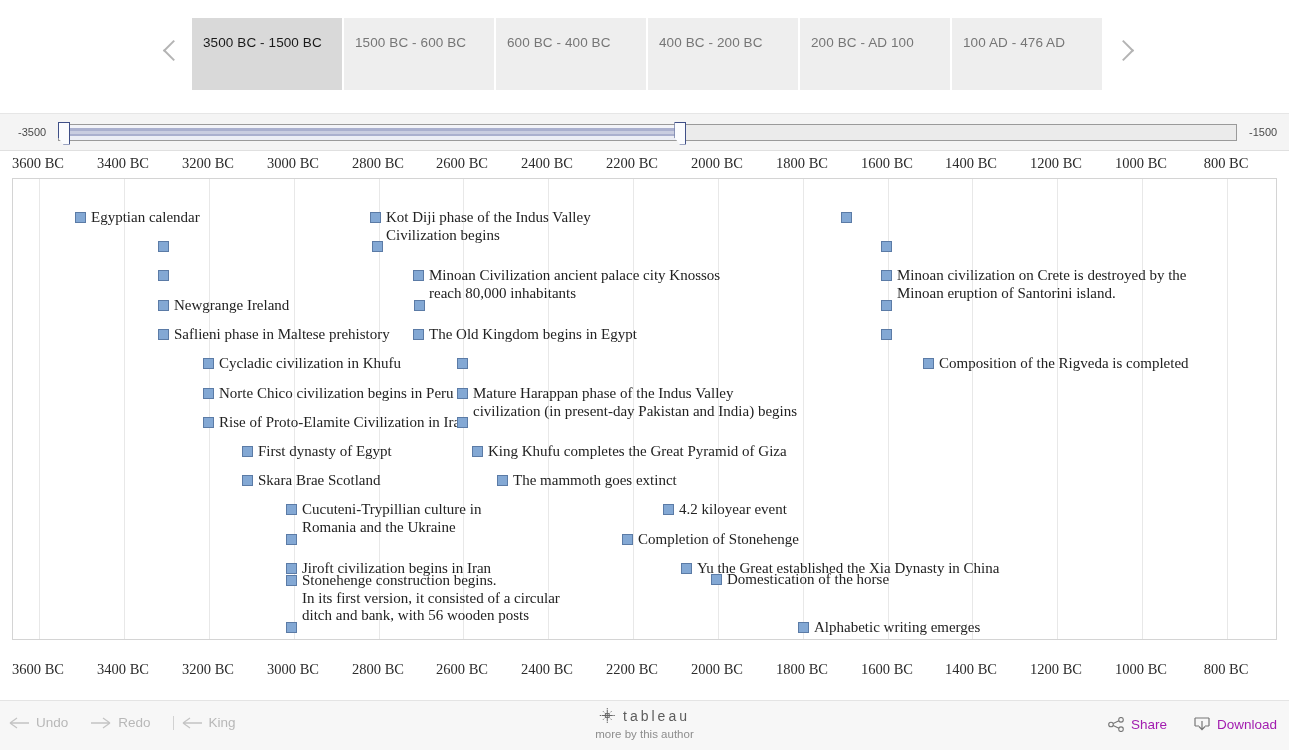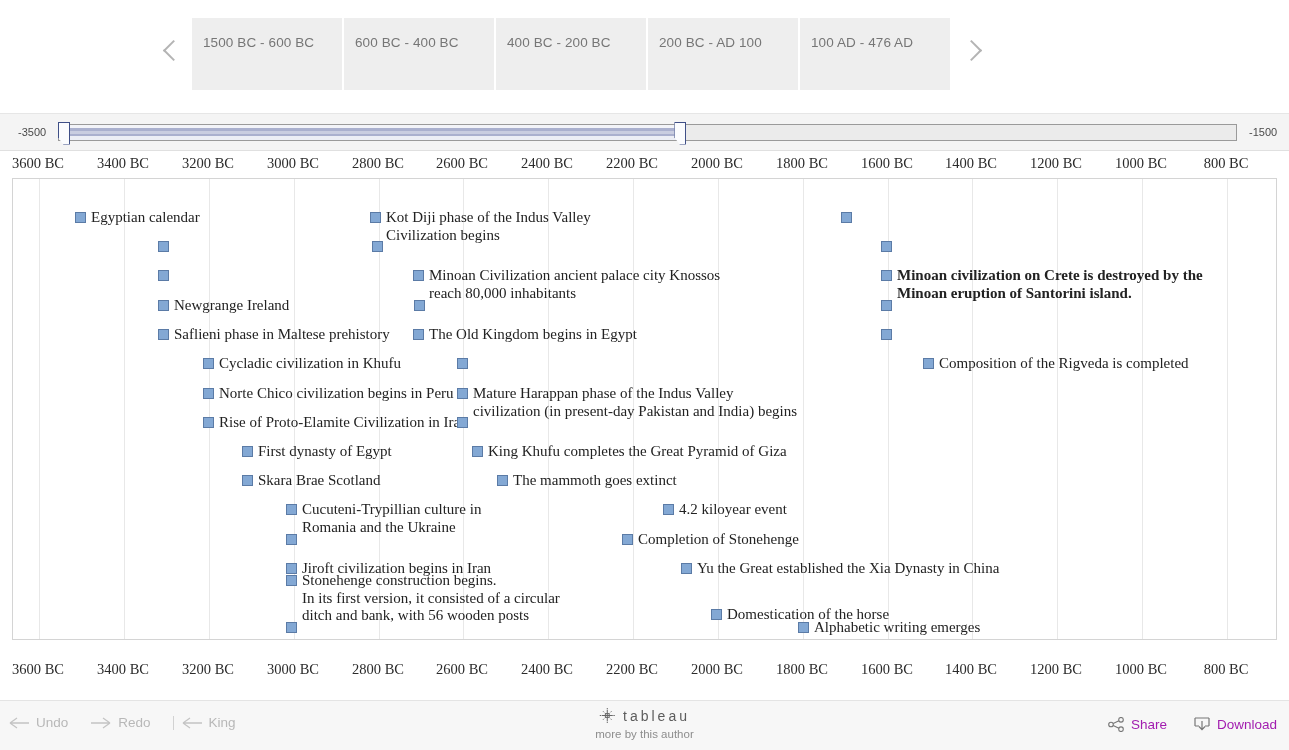--- a/index.html
+++ b/index.html
@@ -182,20 +182,21 @@
   }
 </style>
 </head>
 <body>
 
 <div id="tabstrip">
   <div id="tab-prev">
     <span class="chev"></span>
   </div>
   <div class="tabs-wrap" id="tabs-wrap">
+      <div class="tab active">3500 BC - 1500 BC</div>
       <div class="tab">1500 BC - 600 BC</div>
       <div class="tab">600 BC - 400 BC</div>
       <div class="tab">400 BC - 200 BC</div>
       <div class="tab">200 BC - AD 100</div>
       <div class="tab">100 AD - 476 AD</div>
     </div>
   <div id="tab-next">
     <span class="chev right"></span>
   </div>
 </div>
@@ -266,21 +267,21 @@
         <div class="marker" style="background: rgb(131, 168, 212); border-color: rgb(91, 123, 166);"></div>
       </div>
       <div class="event" style="left: 145px; top: 88px;">
         <div class="marker" style="background: rgb(131, 168, 212); border-color: rgb(91, 123, 166);"></div>
       </div>
       <div class="event" style="left: 400px; top: 88px;">
         <div class="marker" style="background: rgb(131, 168, 212); border-color: rgb(91, 123, 166);"></div>
         <div class="evt-label">Minoan Civilization ancient palace city Knossos
 reach 80,000 inhabitants</div>
       </div>
-      <div class="event" style="left: 868px; top: 88px; font-weight: bold;">
+      <div class="event" style="left: 868px; top: 88px;">
         <div class="marker" style="background: rgb(131, 168, 212); border-color: rgb(91, 123, 166);"></div>
         <div class="evt-label">Minoan civilization on Crete is destroyed by the
 Minoan eruption of Santorini island.</div>
       </div>
       <div class="event" style="left: 145px; top: 118px;">
         <div class="marker" style="background: rgb(131, 168, 212); border-color: rgb(91, 123, 166);"></div>
         <div class="evt-label">Newgrange Ireland</div>
       </div>
       <div class="event" style="left: 401px; top: 118px;">
         <div class="marker" style="background: rgb(131, 168, 212); border-color: rgb(91, 123, 166);"></div>
@@ -365,21 +366,21 @@
       <div class="event" style="left: 668px; top: 381px;">
         <div class="marker" style="background: rgb(131, 168, 212); border-color: rgb(91, 123, 166);"></div>
         <div class="evt-label">Yu the Great established the Xia Dynasty in China</div>
       </div>
       <div class="event" style="left: 273px; top: 393px;">
         <div class="marker" style="background: rgb(131, 168, 212); border-color: rgb(91, 123, 166);"></div>
         <div class="evt-label">Stonehenge construction begins.
 In its first version, it consisted of a circular
 ditch and bank, with 56 wooden posts</div>
       </div>
-      <div class="event" style="left: 698px; top: 427px;">
+      <div class="event" style="left: 698px; top: 392px;">
         <div class="marker" style="background: rgb(131, 168, 212); border-color: rgb(91, 123, 166);"></div>
         <div class="evt-label">Domestication of the horse</div>
       </div>
       <div class="event" style="left: 273px; top: 440px;">
         <div class="marker" style="background: rgb(131, 168, 212); border-color: rgb(91, 123, 166);"></div>
       </div>
       <div class="event" style="left: 785px; top: 440px;">
         <div class="marker" style="background: rgb(131, 168, 212); border-color: rgb(91, 123, 166);"></div>
         <div class="evt-label">Alphabetic writing emerges</div>
       </div>

